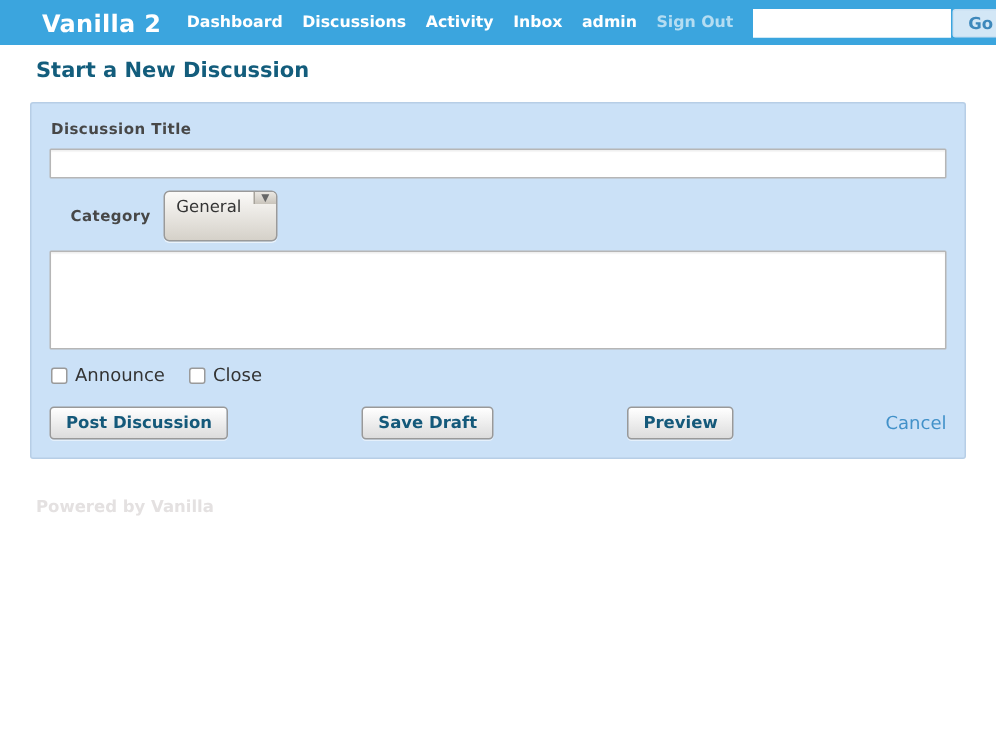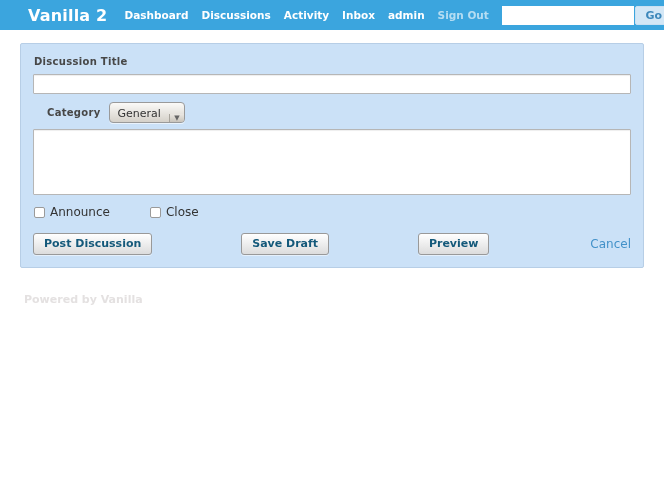--- a/index.html
+++ b/index.html
@@ -61,41 +61,41 @@
     letter-spacing:0.3px;margin:1px 0 6px 1px;
   }
   .field-label.inline{display:inline-block;margin:0 8px 0 14px;vertical-align:middle;}
   .text-input{
     width:100%;height:20px;border:1px solid #b6b6b6;background:#fff;
     box-shadow:inset 0 1px 1px rgba(0,0,0,0.07);
     font-size:12px;padding:2px 4px;outline:none;border-radius:1px;
   }
   .category-row{margin-top:8px;display:flex;align-items:center;}
   .dropdown{
-    display:inline-flex;align-items:flex-end;height:21px;
+    display:inline-flex;align-items:flex-start;height:34px;
     border:1px solid #9a9a9a;border-radius:4px;overflow:hidden;
     background:linear-gradient(#fbfaf8,#d5d1c9);cursor:pointer;
     box-shadow:0 1px 0 rgba(255,255,255,0.6);
   }
   .dd-text{
     font-size:11px;color:#333;padding:2px 8px 0 8px;line-height:16px;
   }
   .dd-arrow{
     width:15px;border-left:1px solid #a8a49c;
     background:linear-gradient(#eae7e2,#c9c4bb);
     display:flex;align-items:center;justify-content:center;
     font-size:7px;color:#666;
   }
   .body-textarea{
     margin-top:6px;width:100%;height:66px;border:1px solid #b6b6b6;
     background:#fff;resize:none;outline:none;border-radius:1px;
     box-shadow:inset 0 1px 1px rgba(0,0,0,0.07);
     font-family:inherit;font-size:12px;padding:3px 4px;display:block;
   }
-  .check-row{margin-top:10px;display:flex;align-items:center;gap:24px;}
+  .check-row{margin-top:10px;display:flex;align-items:center;}
   .check-group{display:flex;align-items:center;margin-right:15px;}
   .check-group input[type=checkbox]{
     appearance:none;-webkit-appearance:none;width:11px;height:11px;
     border:1px solid #9a9a9a;background:#fff;border-radius:2px;
     margin:0 5px 0 1px;cursor:pointer;
   }
   .check-group label{font-size:12px;color:#333;cursor:pointer;}
   .button-row{margin-top:14px;display:flex;align-items:center;justify-content:space-between;}
   .btn{
     font-family:inherit;font-size:11px;font-weight:bold;color:var(--button-text);
@@ -128,20 +128,21 @@
       <a>Inbox</a>
       <a>admin</a>
       <a class="muted">Sign Out</a>
     </nav>
     <div class="search">
       <input class="search-input" type="text" value="" style="">
       <button class="go-btn">Go</button>
     </div>
   </header>
 
+  <h1 class="page-title">Start a New Discussion</h1>
 
   <section class="panel">
 
     <label class="field-label">Discussion Title</label>
     <input class="text-input" type="text" value="" style="">
 
     <div class="category-row">
       <label class="field-label inline">Category</label>
       <div class="dropdown">
         <span class="dd-text">General</span>

